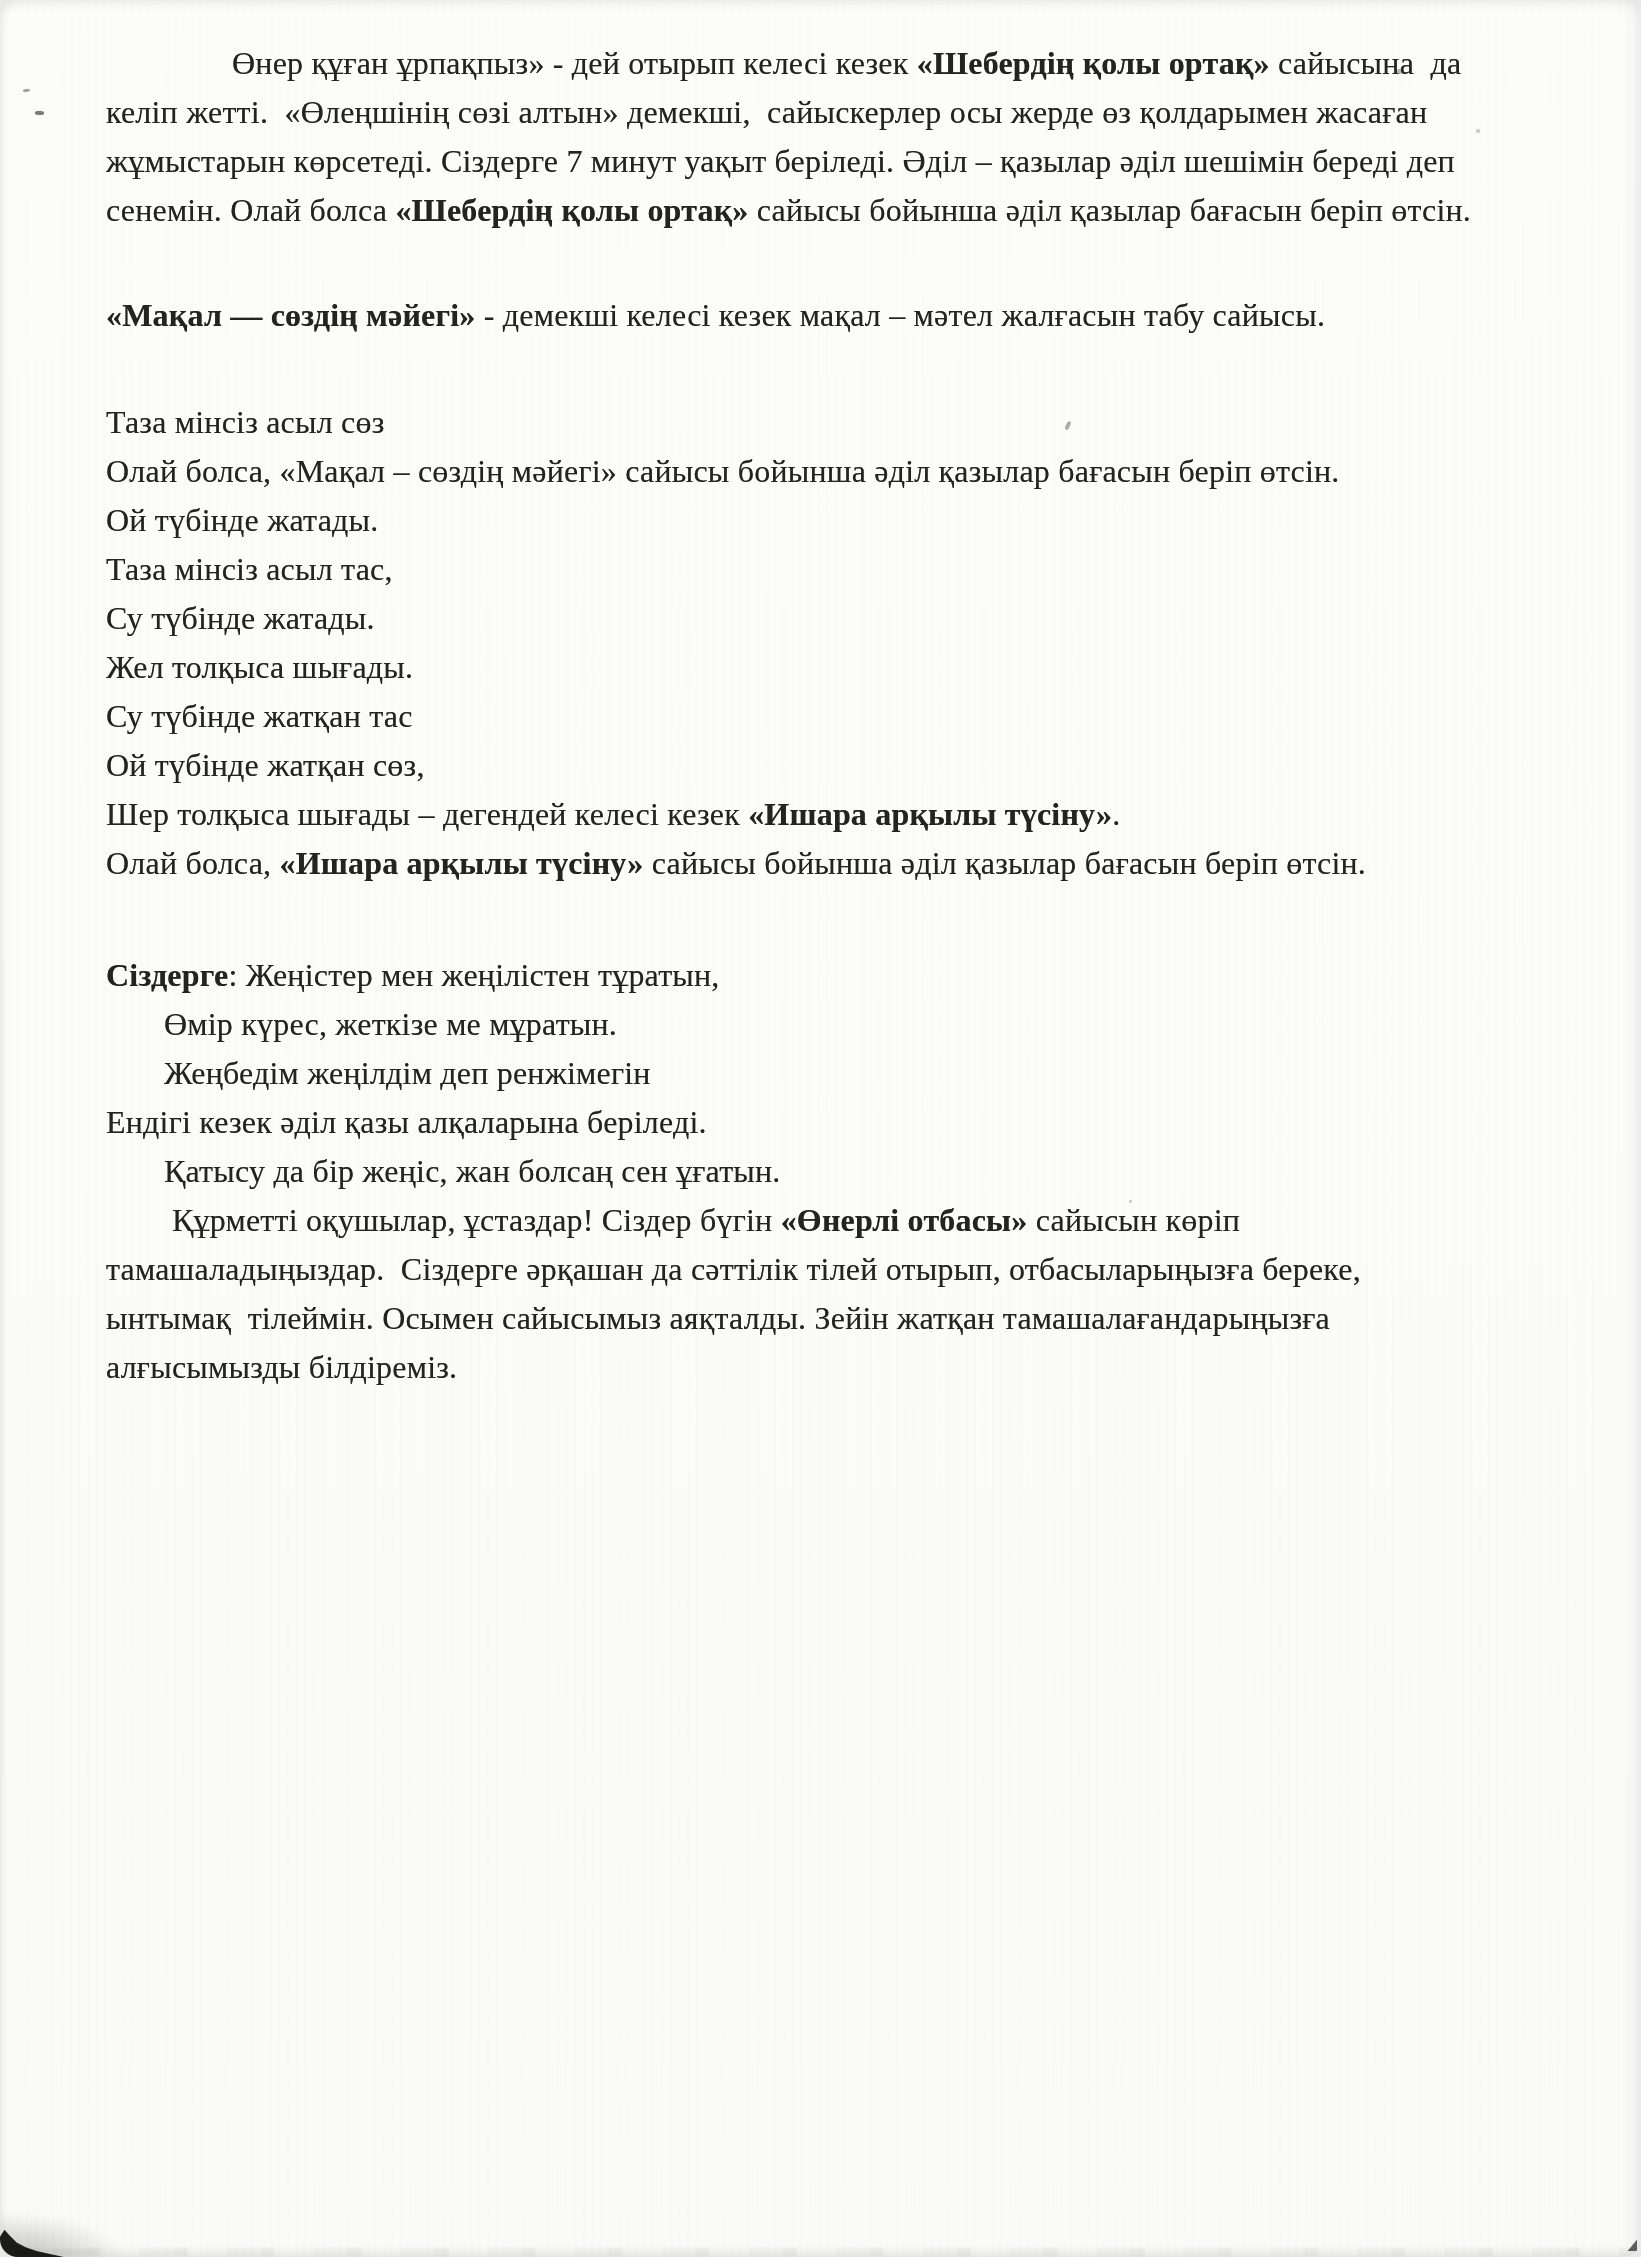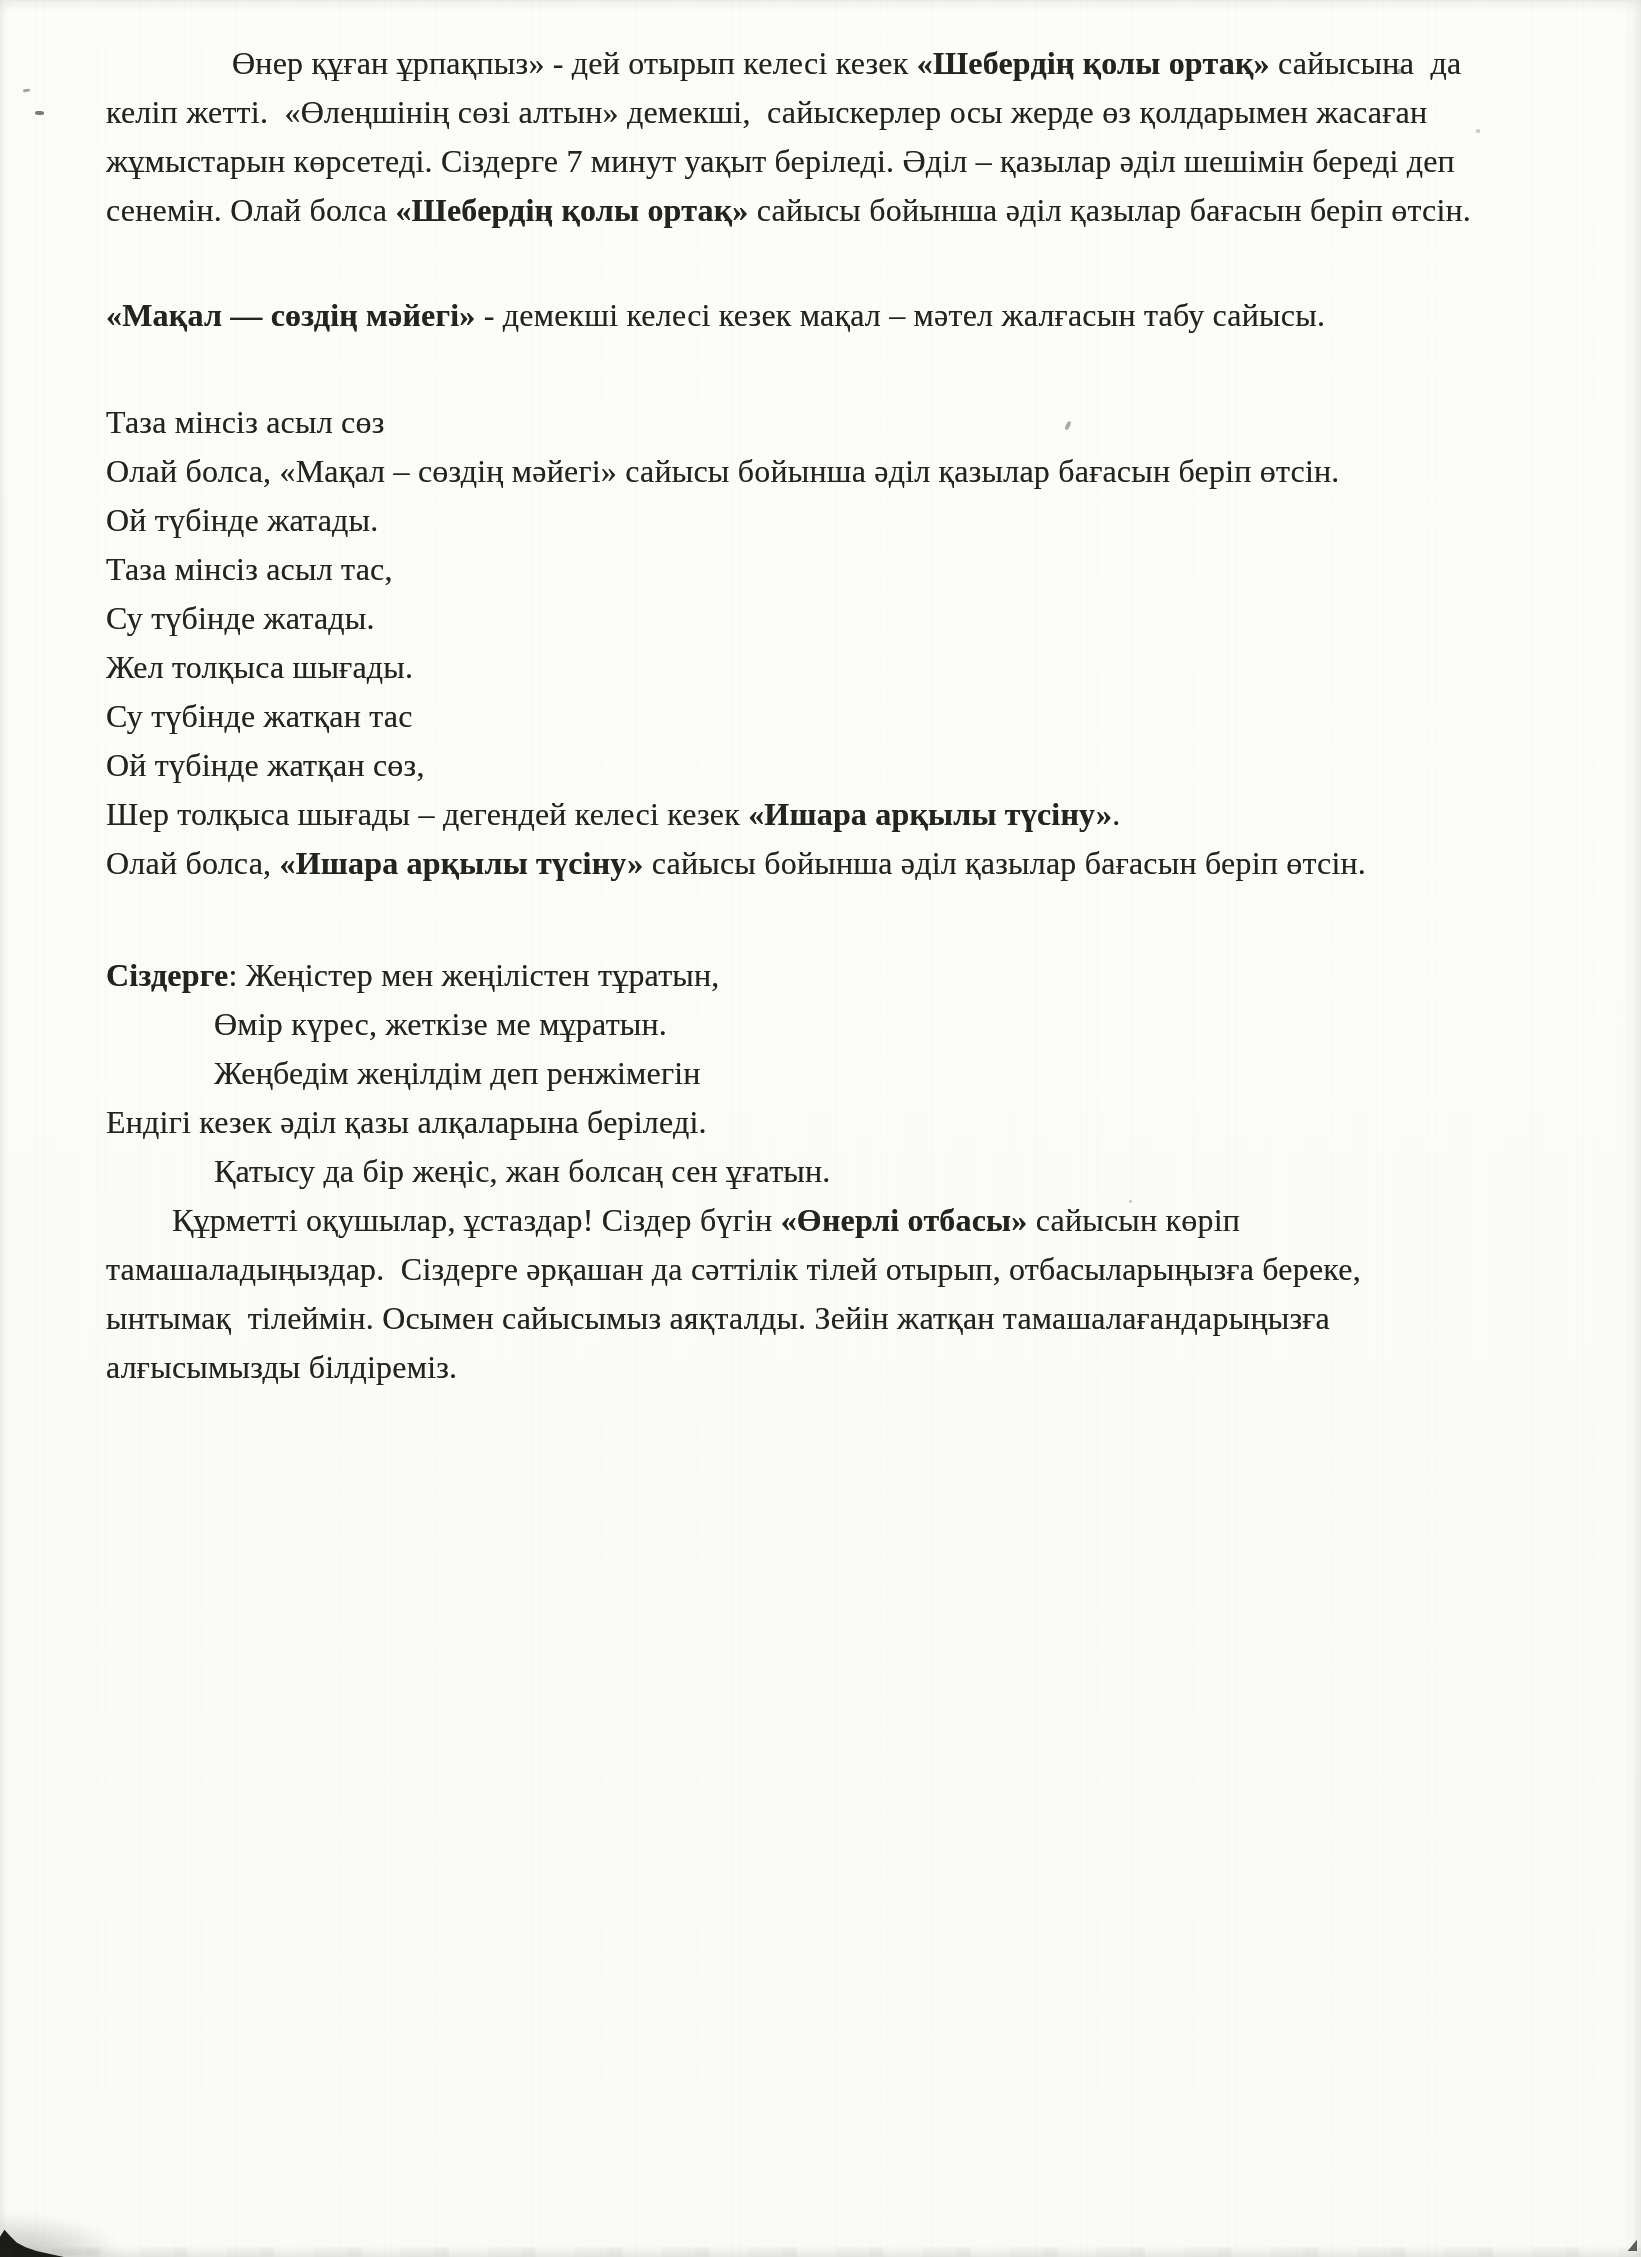--- a/index.html
+++ b/index.html
@@ -12,40 +12,41 @@
       repeating-linear-gradient(90deg, rgba(120,120,115,0.012) 0 1.9px, rgba(255,255,255,0) 1.9px 8.7px),
       linear-gradient(180deg, #fcfcfb 0%, #fbfbf9 55%, #fafaf8 100%);
     box-shadow:
       inset -7.7px 0 15.4px rgba(60,60,55,0.05),
       inset 0 4.8px 9.7px rgba(60,60,55,0.04),
       inset 3.9px 0 7.7px rgba(60,60,55,0.03),
       inset 0 -3.9px 9.7px rgba(60,60,55,0.05);
     overflow: hidden;
     font-family: "Liberation Serif", "DejaVu Serif", serif;
     color: var(--ink, #232321);
+    border-radius: 18px;
   }
   .doc {
     position: absolute;
     left: 106px;
     top: 39px;
     width: 1371px;
   }
   .block {
     margin: 0;
     padding: 0;
     font-size: 32px;
     line-height: 49px;
     white-space: pre-wrap;
     text-shadow: 0 0 0.6px rgba(40,40,38,0.55);
     letter-spacing: 0.2px;
   }
   .block .bold { font-weight: 700; }
   .indent-lg { text-indent: 126px; }
   .indent-sm { text-indent: 66px; }
-  .hang { margin-left: 108px; }
+  .hang { margin-left: 58px; }
   .space-md { margin-top: 56px; }
   .space-lg { margin-top: 58px; }
   .space-xl { margin-top: 63px; }
 
   
   .artifact { position: absolute; pointer-events: none; }
   .corner-smudge {
     left: 0; bottom: 0; width: 64px; height: 29px;
     background: #0c0c0b;
     clip-path: polygon(0 100%, 0 30%, 7% 6%, 15% 26%, 26% 50%, 40% 66%, 57% 79%, 78% 90%, 100% 100%);

